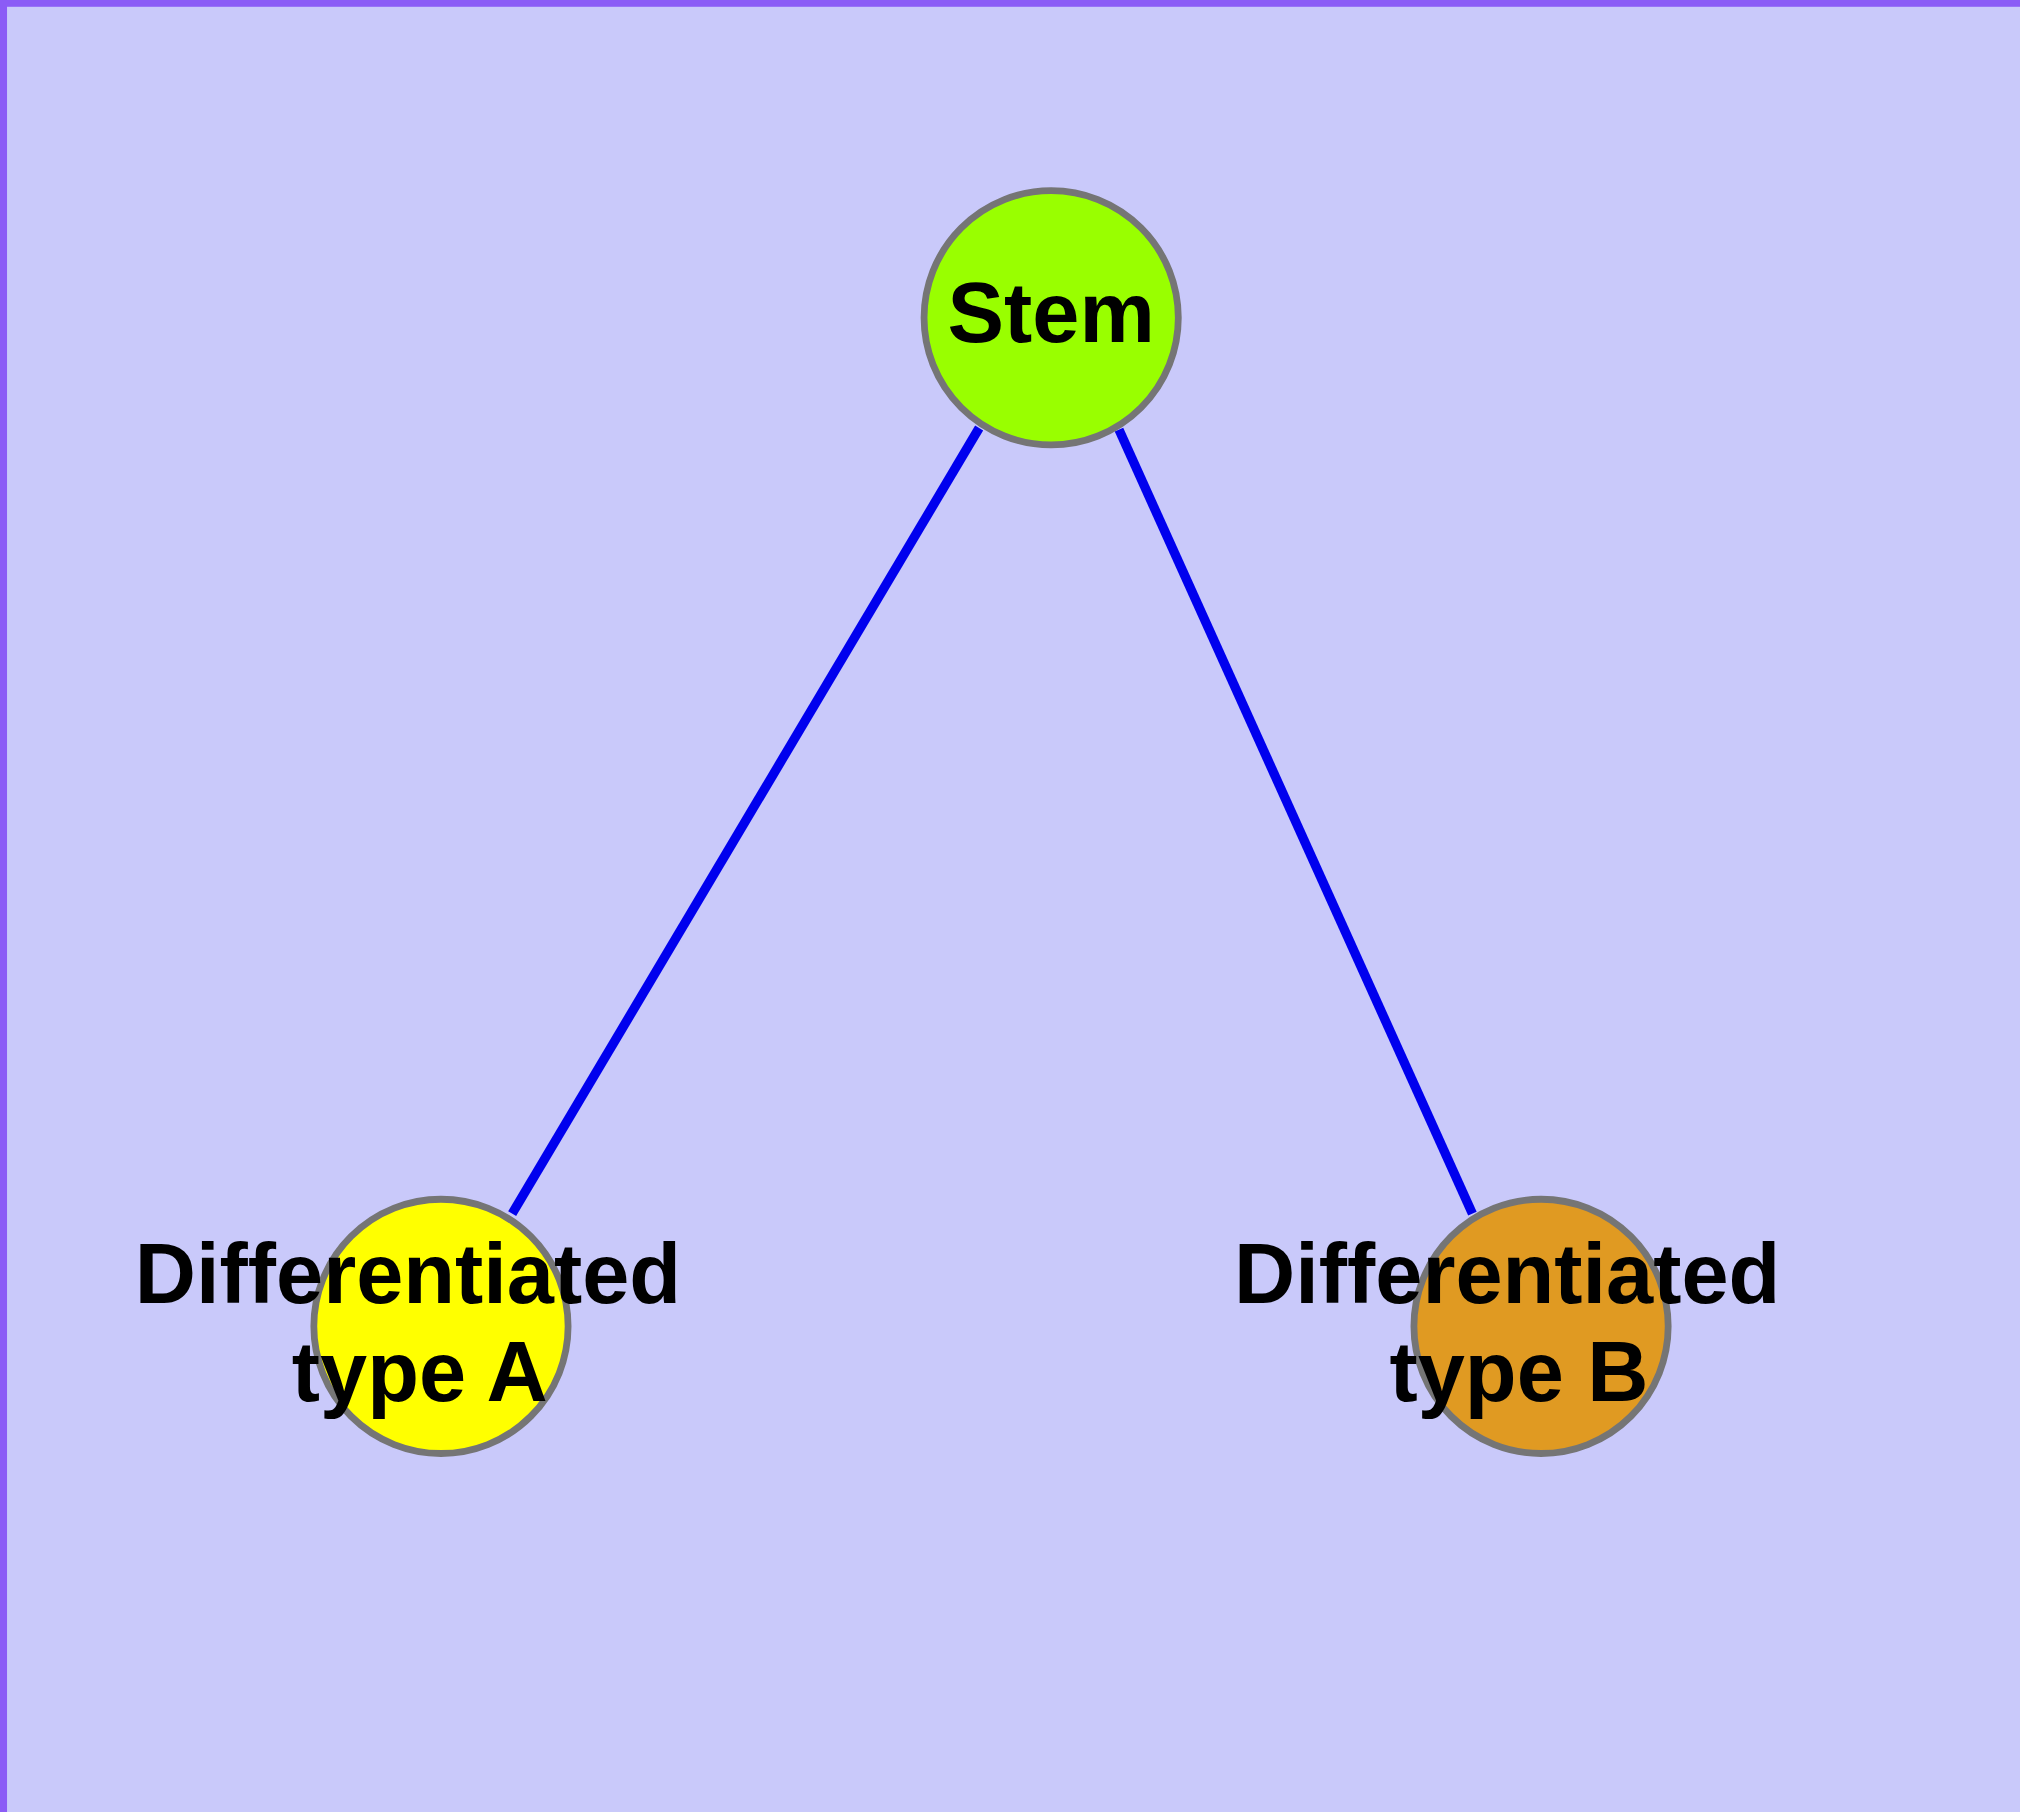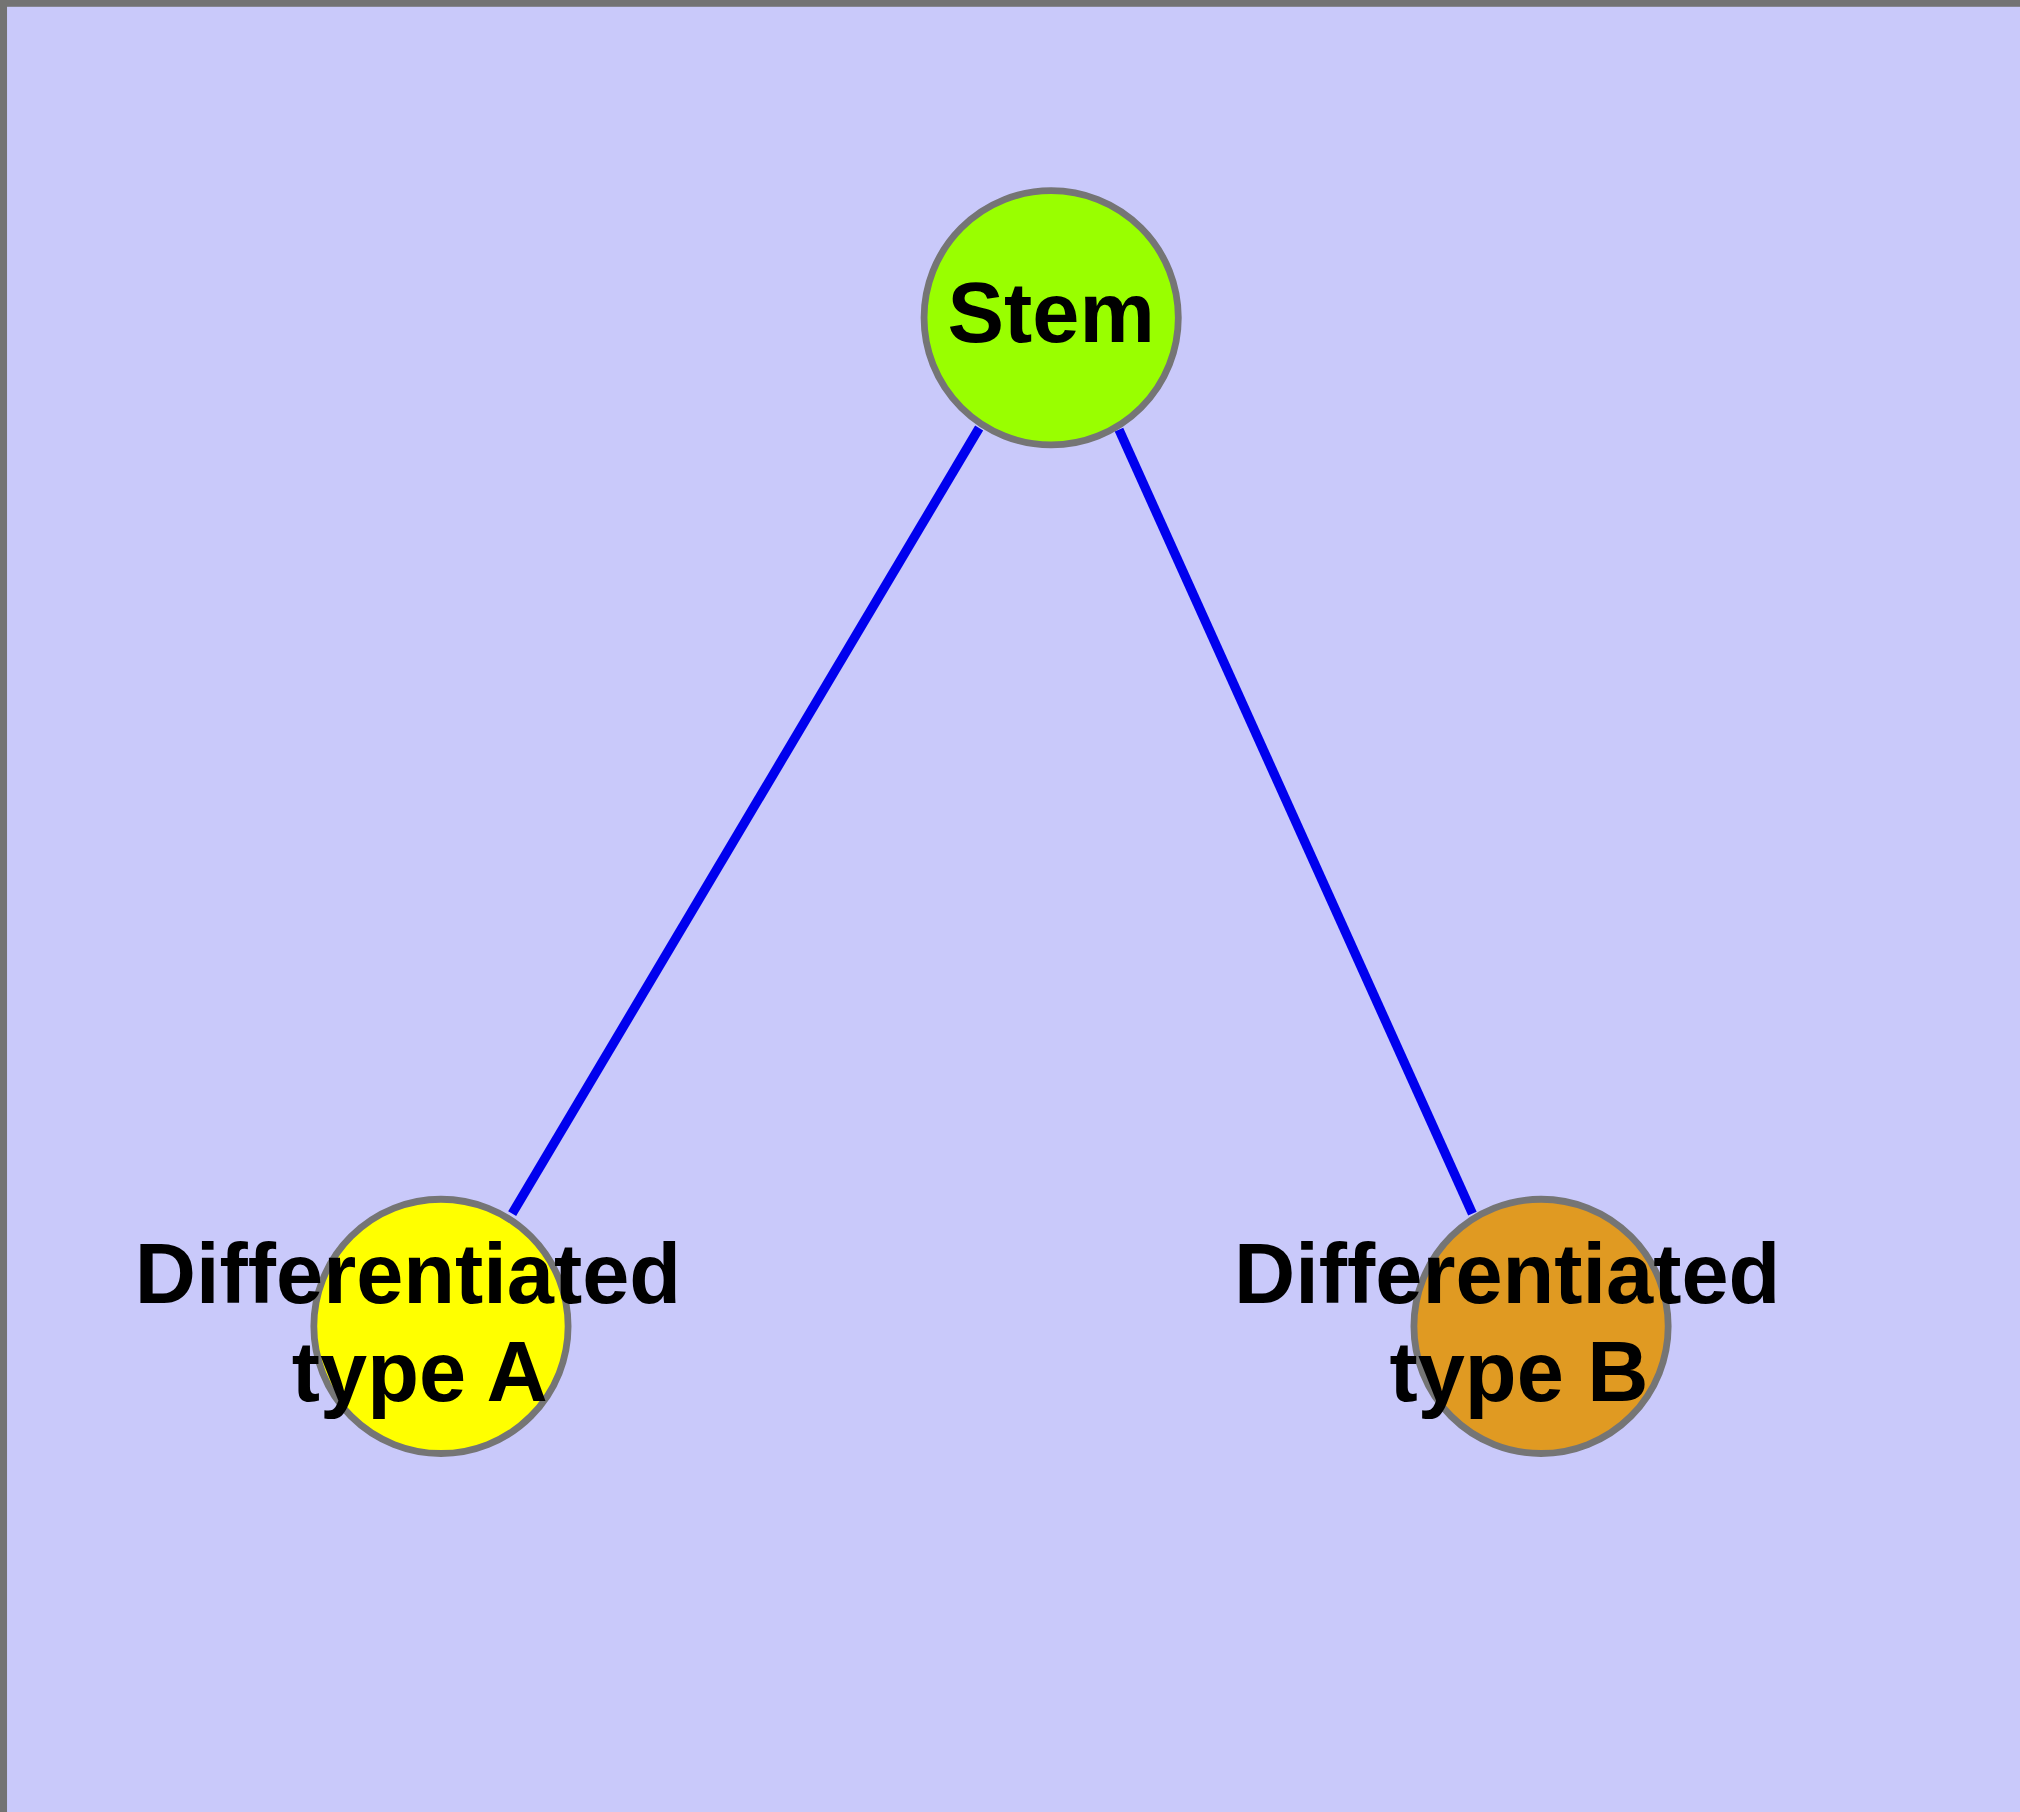--- a/index.html
+++ b/index.html
@@ -4,21 +4,21 @@
 <style>
   html, body {
     margin: 0;
     padding: 0;
     background: #ffffff;
   }
   #canvas {
     position: relative;
     width: 2021px;
     height: 1812px;
-    background: #737373;
+    background: #8b5cf6;
     overflow: hidden;
     font-family: "Liberation Sans", sans-serif;
   }
   #graph-svg {
     position: absolute;
     left: 0;
     top: 0;
     width: 2021px;
     height: 1812px;
     display: block;

